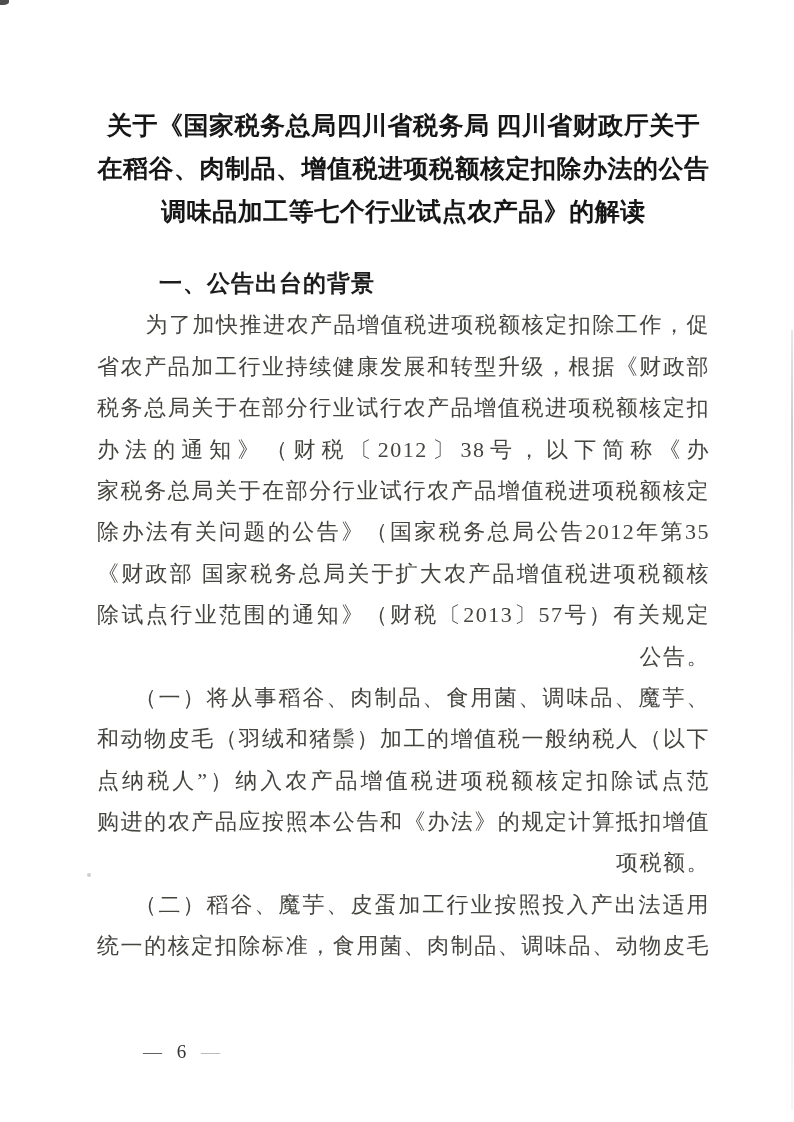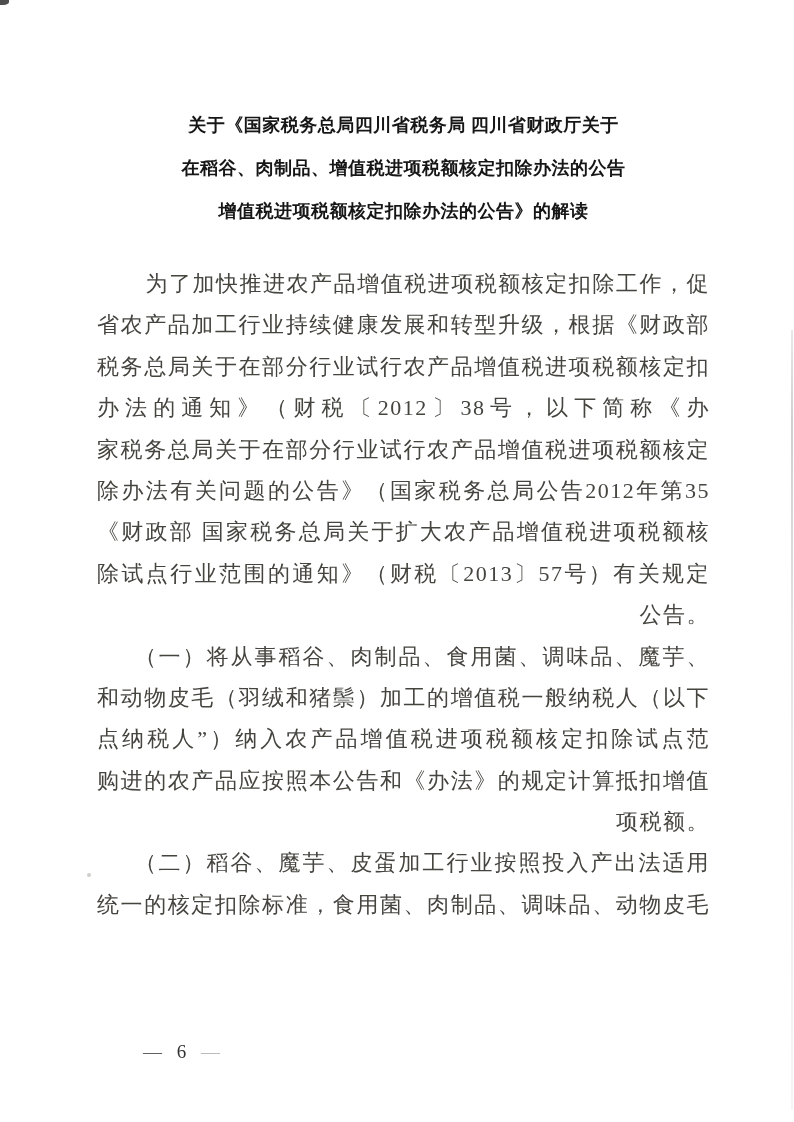--- a/index.html
+++ b/index.html
@@ -13,21 +13,21 @@
     height: 1122px;
     margin: 0 auto;
     background: #ffffff;
     overflow: hidden;
     font-family: "Liberation Serif", serif;
   }
   
   .doc-title {
     margin: 104px 84px 0 97px;
     text-align: center;
-    font-size: 18px;
+    font-size: 25px;
     font-weight: 700;
     line-height: 43px;
     letter-spacing: 0.5px;
     color: #161616;
   }
   .doc-title .t-line { white-space: nowrap; }
   
   .doc-body {
     margin: 30px 84px 0 97px;   
     font-size: 22px;
@@ -93,25 +93,26 @@
 
 <div class="page">
 
   <div class="speck-corner"></div>
   <div class="speck-dot"></div>
   <div class="edge-shadow"></div>
 
   <div class="doc-title">
     <div class="t-line">关于《国家税务总局四川省税务局 四川省财政厅关于</div>
     <div class="t-line">在稻谷、肉制品、增值税进项税额核定扣除办法的公告</div>
-    <div class="t-line">增值税进项税额核定扣除办法的公告》的解读</div>
+    <div class="t-line">调味品加工等七个行业试点农产品》的解读</div>
   </div>
 
   <div class="doc-body">
 
+    <div class="row h-row">一、公告出台的背景</div>
     <div class="row full ind-a">为了加快推进农产品增值税进项税额核定扣除工作，促进我</div>
     <div class="row full">省农产品加工行业持续健康发展和转型升级，根据《财政部 国家</div>
     <div class="row full">税务总局关于在部分行业试行农产品增值税进项税额核定扣除</div>
     <div class="row full">办法的通知》（财税〔2012〕38号，以下简称《办法》）、《国</div>
     <div class="row full">家税务总局关于在部分行业试行农产品增值税进项税额核定扣</div>
     <div class="row full">除办法有关问题的公告》（国家税务总局公告2012年第35号）和</div>
     <div class="row full">《财政部 国家税务总局关于扩大农产品增值税进项税额核定扣</div>
     <div class="row full">除试点行业范围的通知》（财税〔2013〕57号）有关规定制定本</div>
     <div class="row end">公告。</div>
 

